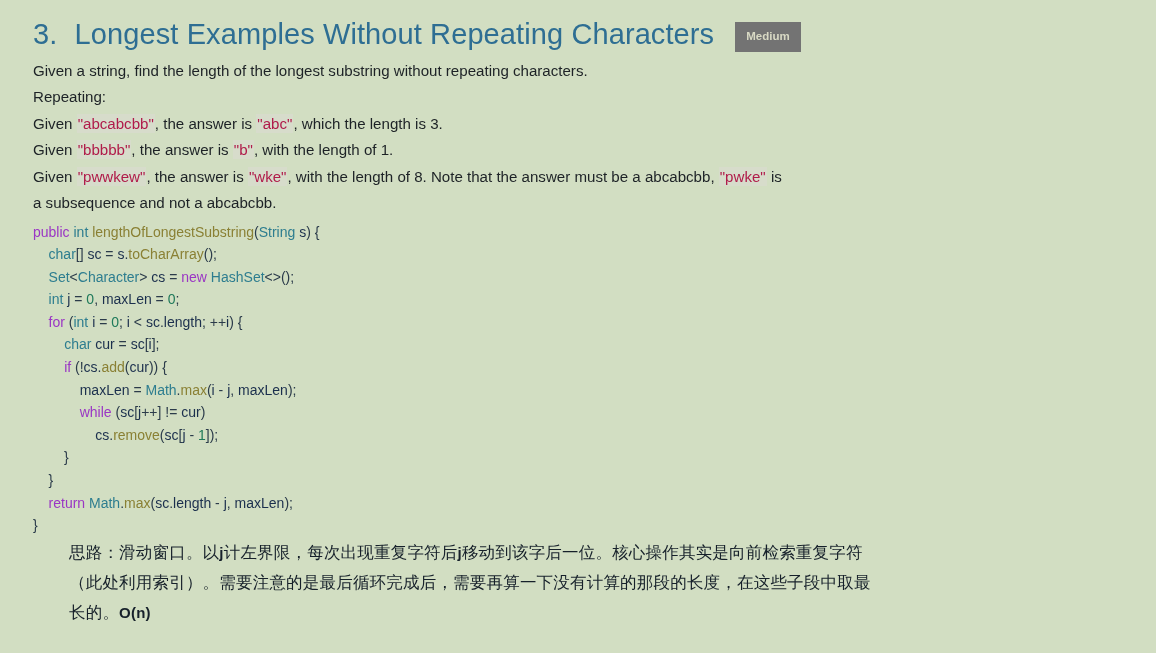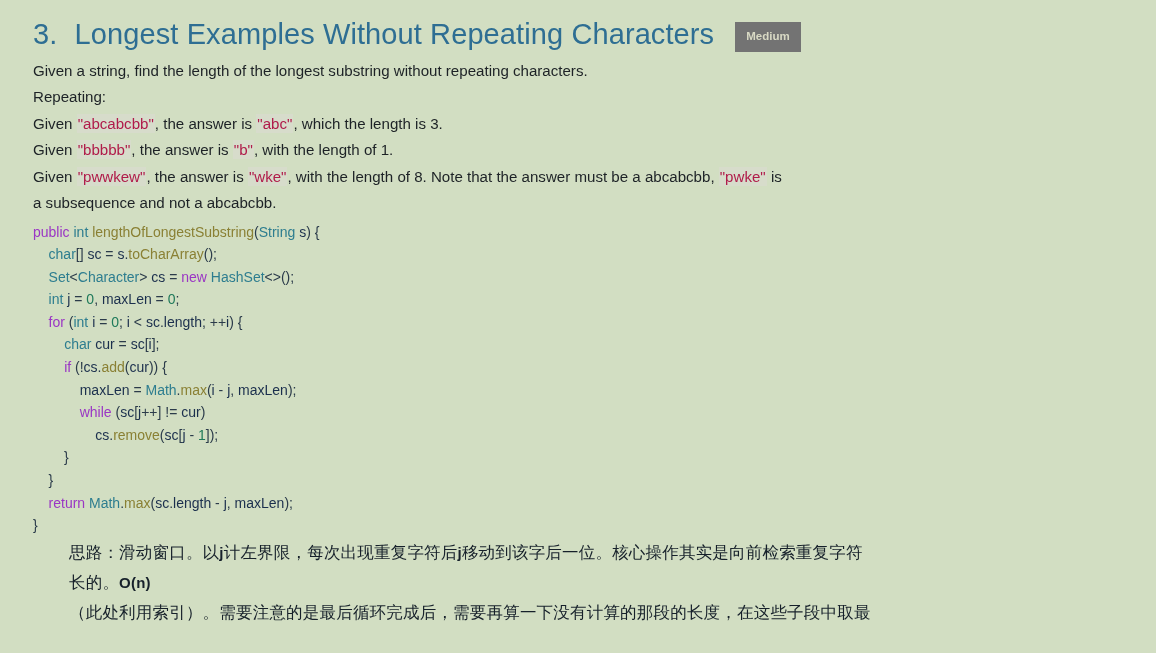--- a/index.html
+++ b/index.html
@@ -129,17 +129,17 @@
 
     <p><span>Given </span><span class="code-inline">"pwwkew"</span><span>, the answer is </span><span class="code-inline">"wke"</span><span>, with the length of 8. Note that the answer must be a </span><span class="b">abcabcbb</span><span>, </span><span class="code-inline">"pwke"</span><span> is</span></p>
 
     <p><span>a </span><span class="i">subsequence</span><span> and not a abcabcbb.</span></p>
   </div>
 
   <div class="codeblock"><span class="ln"><span class="kw">public</span><span class="punc"> </span><span class="typ">int</span><span class="punc"> </span><span class="fn">lengthOfLongestSubstring</span><span class="punc">(</span><span class="typ">String</span><span class="punc"> </span><span class="id">s</span><span class="punc">) {</span></span><span class="ln"><span class="punc">    </span><span class="typ">char</span><span class="punc">[] </span><span class="id">sc</span><span class="punc"> = </span><span class="id">s</span><span class="punc">.</span><span class="fn">toCharArray</span><span class="punc">();</span></span><span class="ln"><span class="punc">    </span><span class="typ">Set</span><span class="punc">&lt;</span><span class="typ">Character</span><span class="punc">&gt; </span><span class="id">cs</span><span class="punc"> = </span><span class="kw">new</span><span class="punc"> </span><span class="typ">HashSet</span><span class="punc">&lt;&gt;();</span></span><span class="ln"><span class="punc">    </span><span class="typ">int</span><span class="punc"> </span><span class="id">j</span><span class="punc"> = </span><span class="num">0</span><span class="punc">, </span><span class="id">maxLen</span><span class="punc"> = </span><span class="num">0</span><span class="punc">;</span></span><span class="ln"><span class="punc">    </span><span class="kw">for</span><span class="punc"> (</span><span class="typ">int</span><span class="punc"> </span><span class="id">i</span><span class="punc"> = </span><span class="num">0</span><span class="punc">; </span><span class="id">i</span><span class="punc"> &lt; </span><span class="id">sc</span><span class="punc">.</span><span class="id">length</span><span class="punc">; ++</span><span class="id">i</span><span class="punc">) {</span></span><span class="ln"><span class="punc">        </span><span class="typ">char</span><span class="punc"> </span><span class="id">cur</span><span class="punc"> = </span><span class="id">sc</span><span class="punc">[</span><span class="id">i</span><span class="punc">];</span></span><span class="ln"><span class="punc">        </span><span class="kw">if</span><span class="punc"> (!</span><span class="id">cs</span><span class="punc">.</span><span class="fn">add</span><span class="punc">(</span><span class="id">cur</span><span class="punc">)) {</span></span><span class="ln"><span class="punc">            </span><span class="id">maxLen</span><span class="punc"> = </span><span class="typ">Math</span><span class="punc">.</span><span class="fn">max</span><span class="punc">(</span><span class="id">i</span><span class="punc"> - </span><span class="id">j</span><span class="punc">, </span><span class="id">maxLen</span><span class="punc">);</span></span><span class="ln"><span class="punc">            </span><span class="kw">while</span><span class="punc"> (</span><span class="id">sc</span><span class="punc">[</span><span class="id">j</span><span class="punc">++] != </span><span class="id">cur</span><span class="punc">)</span></span><span class="ln"><span class="punc">                </span><span class="id">cs</span><span class="punc">.</span><span class="fn">remove</span><span class="punc">(</span><span class="id">sc</span><span class="punc">[</span><span class="id">j</span><span class="punc"> - </span><span class="num">1</span><span class="punc">]);</span></span><span class="ln"><span class="punc">        }</span></span><span class="ln"><span class="punc">    }</span></span><span class="ln"><span class="punc">    </span><span class="kw">return</span><span class="punc"> </span><span class="typ">Math</span><span class="punc">.</span><span class="fn">max</span><span class="punc">(</span><span class="id">sc</span><span class="punc">.</span><span class="id">length</span><span class="punc"> - </span><span class="id">j</span><span class="punc">, </span><span class="id">maxLen</span><span class="punc">);</span></span><span class="ln"><span class="punc">}</span></span></div>
 
   <div class="note">
     <div><span>思路：滑动窗口。以</span><span class="lat">j</span><span>计左界限，每次出现重复字符后</span><span class="lat">j</span><span>移动到该字后一位。核心操作其实是向前检索重复字符</span></div>
+    <div>（此处利用索引）。需要注意的是最后循环完成后，需要再算一下没有计算的那段的长度，在这些子段中取最</div>
     <div><span>长的。</span><span class="lat">O(n)</span></div>
-    <div>（此处利用索引）。需要注意的是最后循环完成后，需要再算一下没有计算的那段的长度，在这些子段中取最</div>
   </div>
 
 </div>
 
 </body></html>

